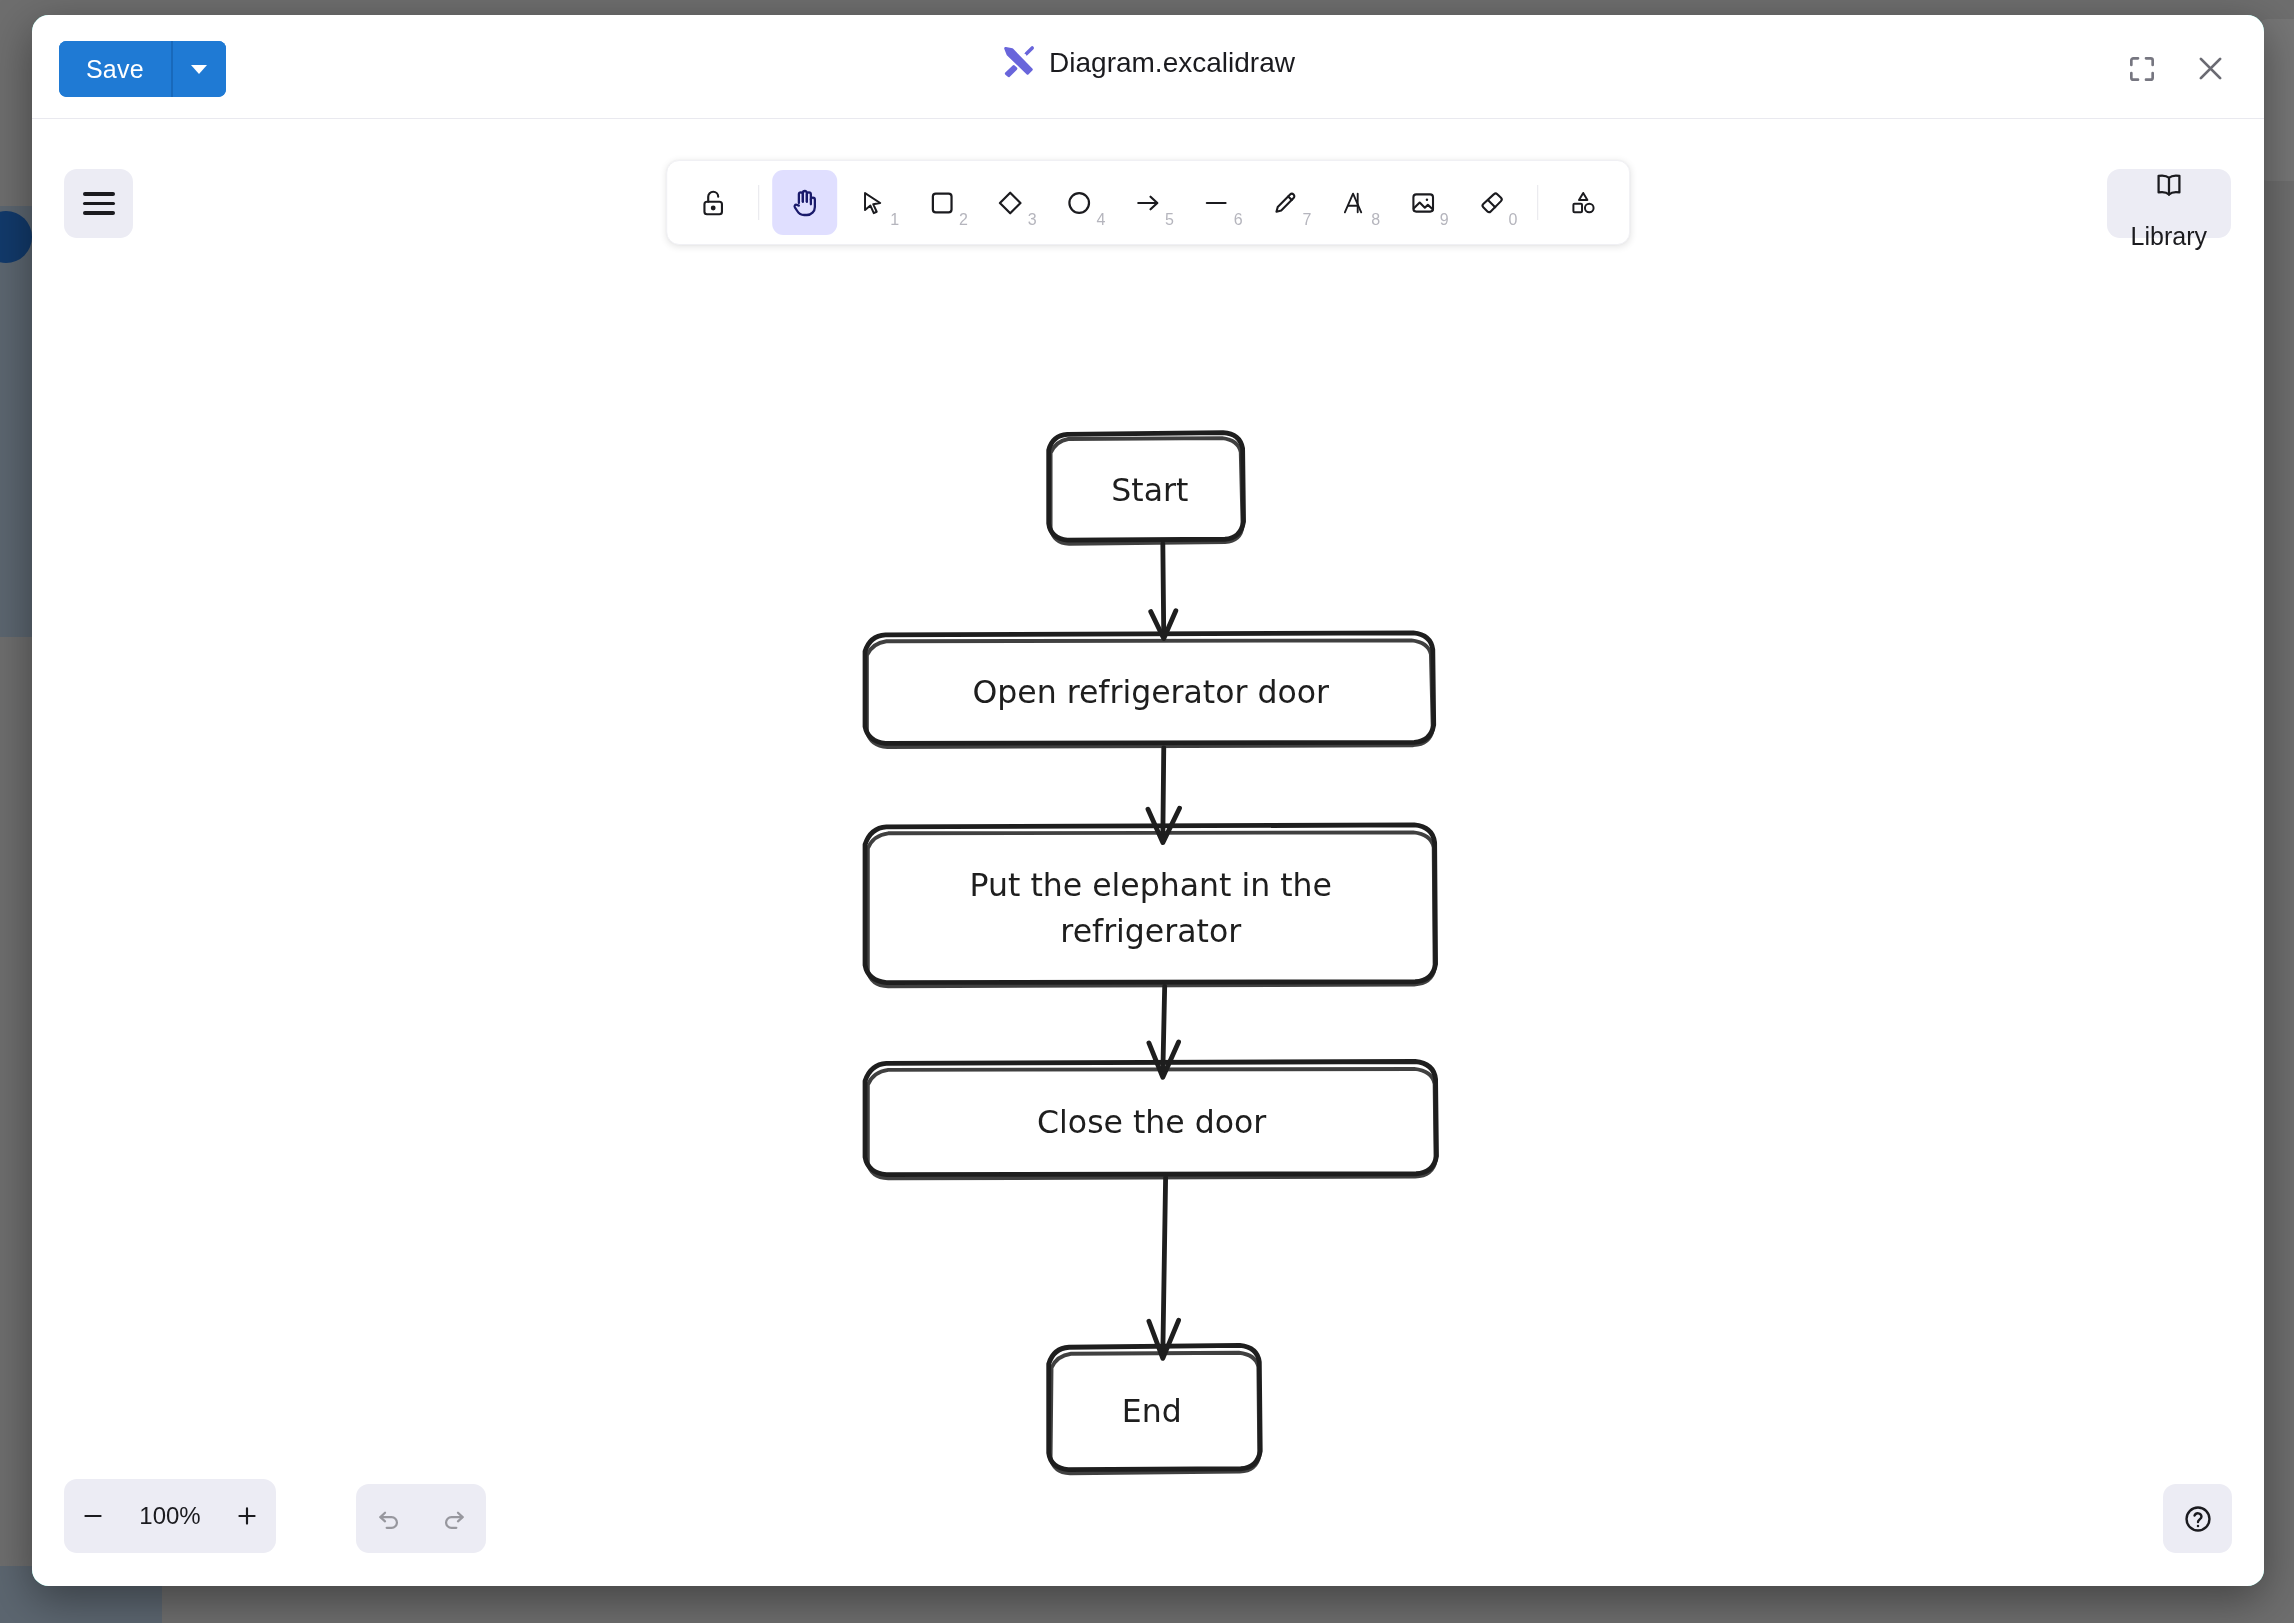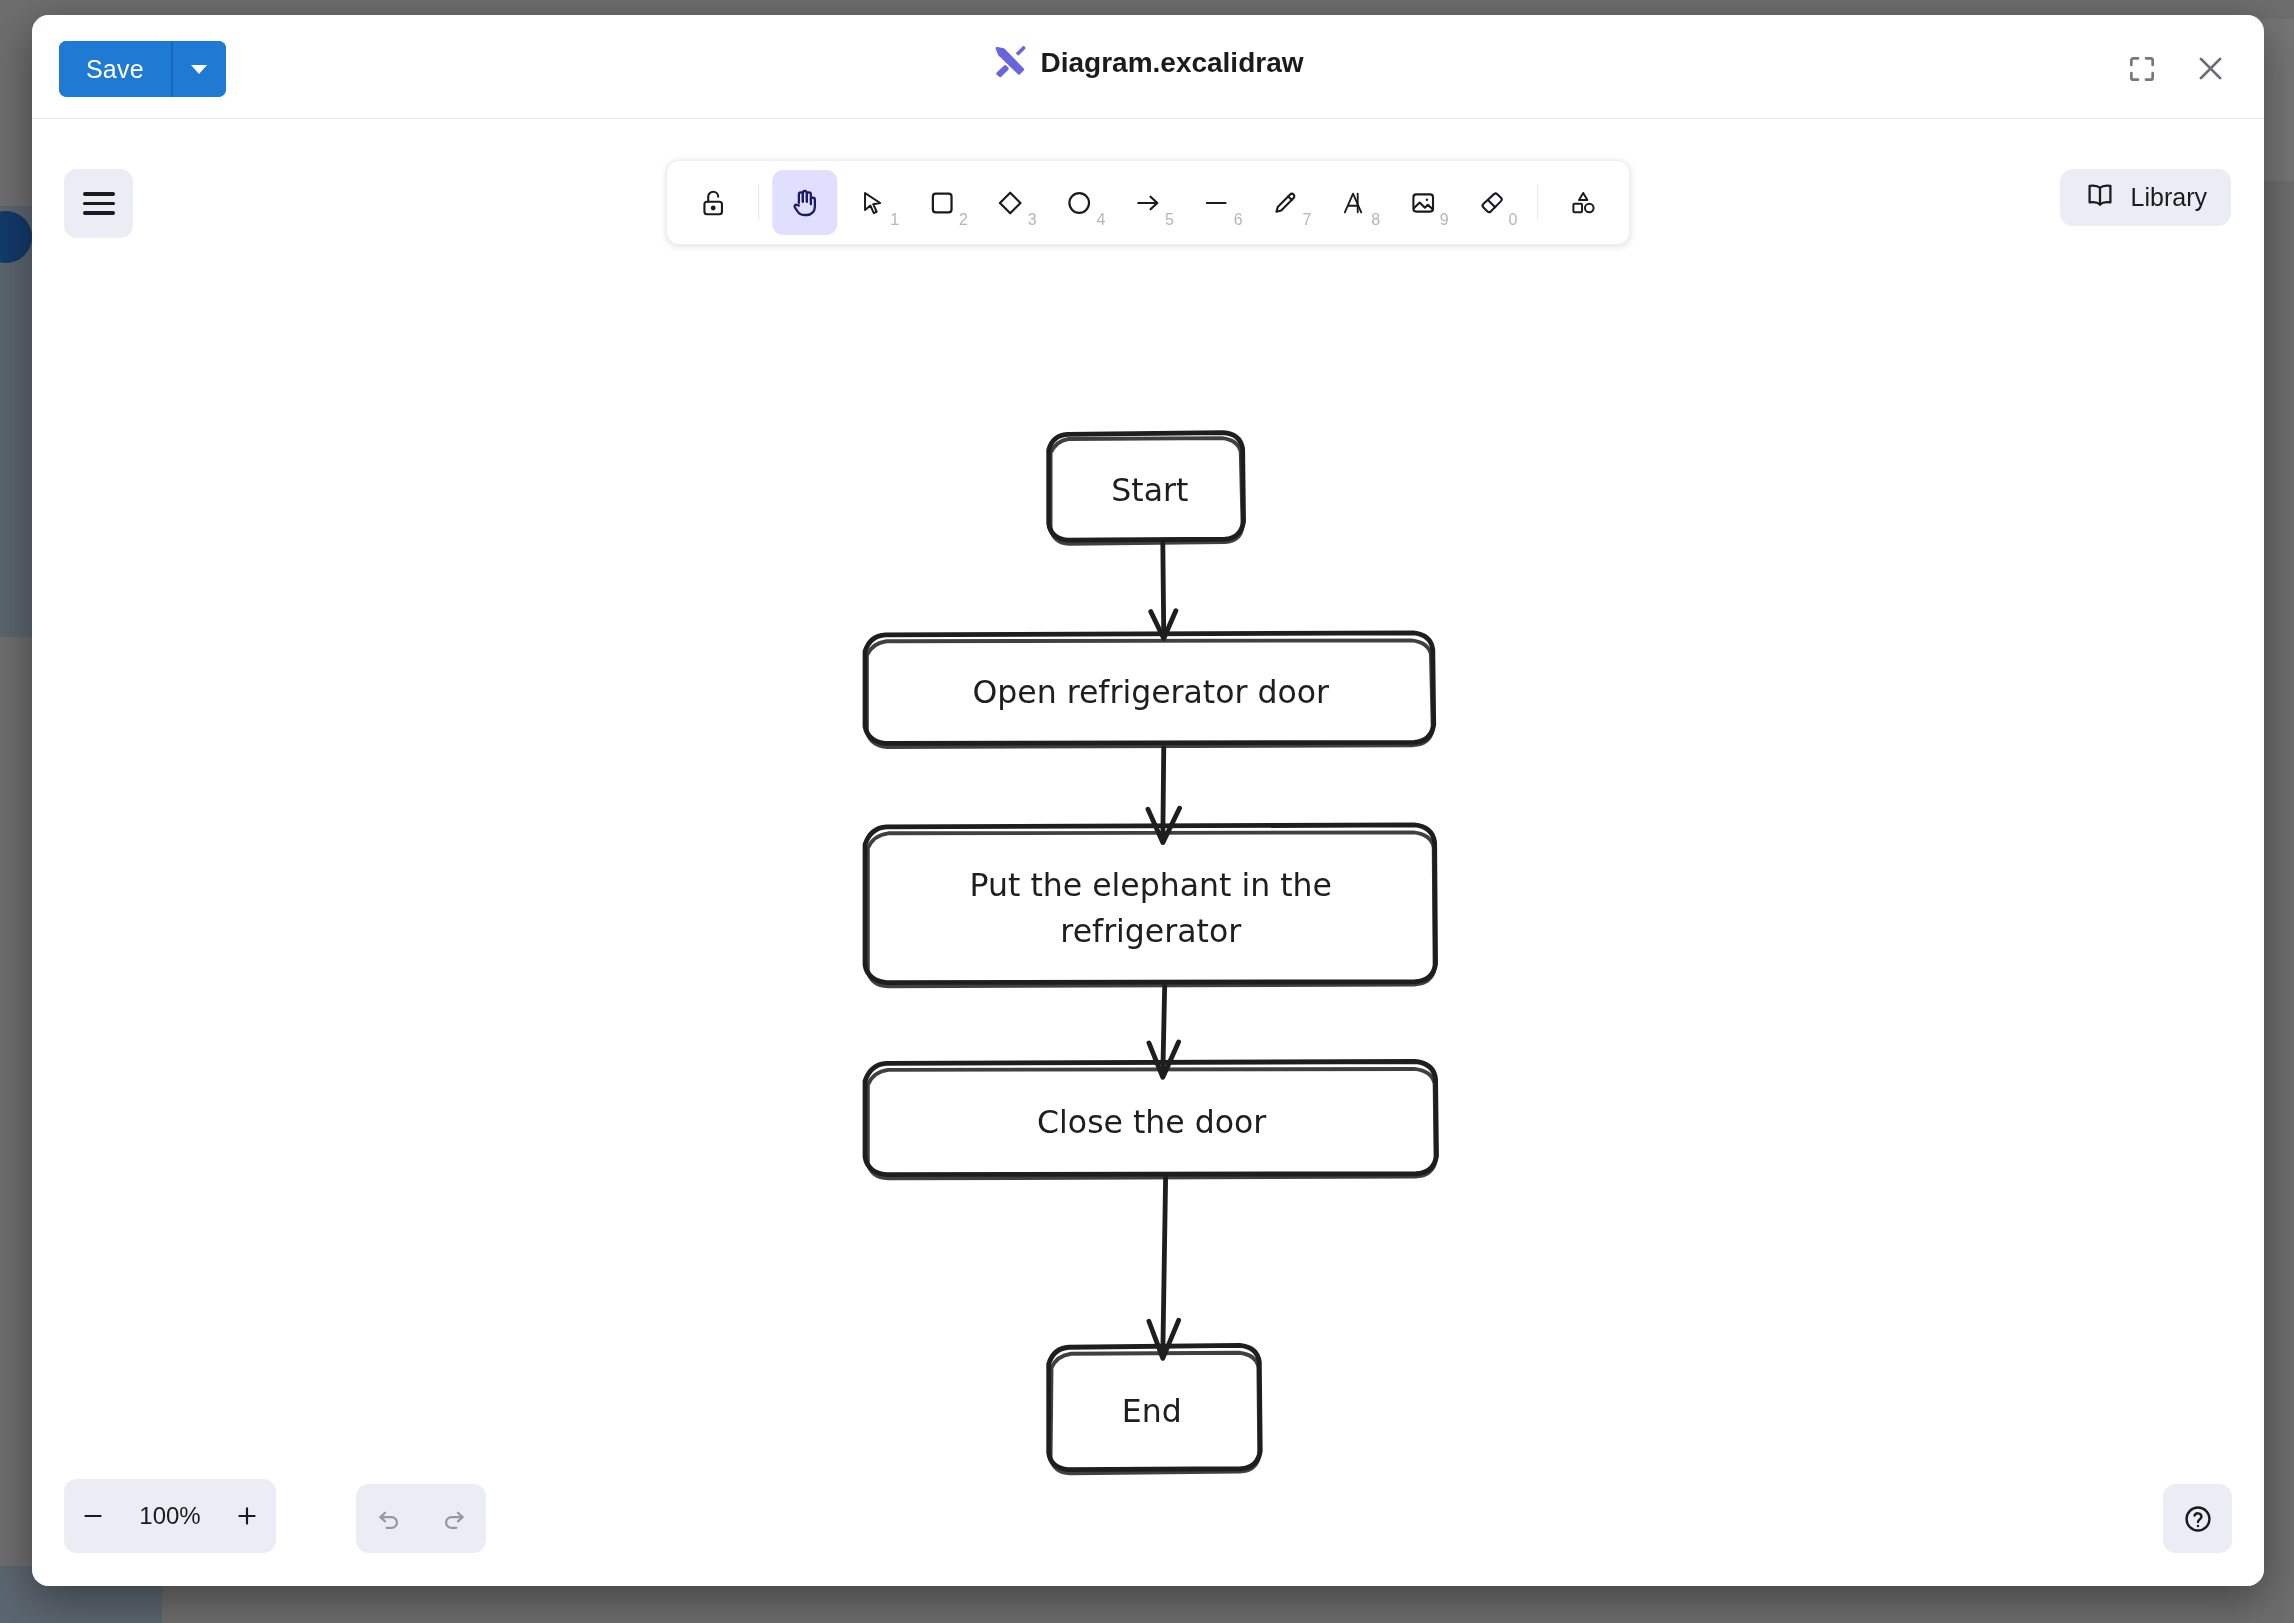--- a/index.html
+++ b/index.html
@@ -126,21 +126,20 @@
 
   .doc-title {
     position: absolute;
     left: 50%;
     top: 28px;
     transform: translateX(-50%);
     display: flex;
     align-items: center;
     gap: 11px;
     white-space: nowrap;
-    font-weight: bold;
   }
   .doc-title .title-text {
     font-size: 28px;
     color: #1b1b1f;
   }
 
   .win-controls {
     position: absolute;
     right: 33px;
     top: 33px;
@@ -221,31 +220,32 @@
     height: 35px;
     background: #e6e6ec;
     margin: 0 9.3px;
   }
 
   
   .library-btn {
     position: absolute;
     right: 33px;
     top: 50px;
-    height: 57px;
+    height: 69px;
     display: flex;
     align-items: center;
     gap: 15px;
     padding: 0 24px;
     border-radius: 13px;
     background: #ececf4;
     border: none;
     cursor: pointer;
     font-size: 25px;
     color: #1b1b1f;
+    flex-direction: column;
   }
 
   
   .zoom-island {
     position: absolute;
     left: 32px;
     bottom: 33px;
     height: 74px;
     display: flex;
     align-items: center;

